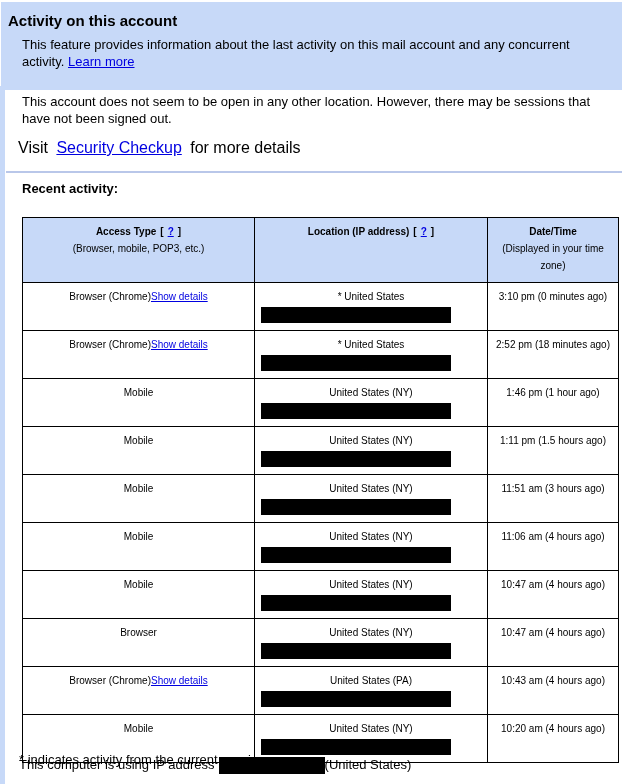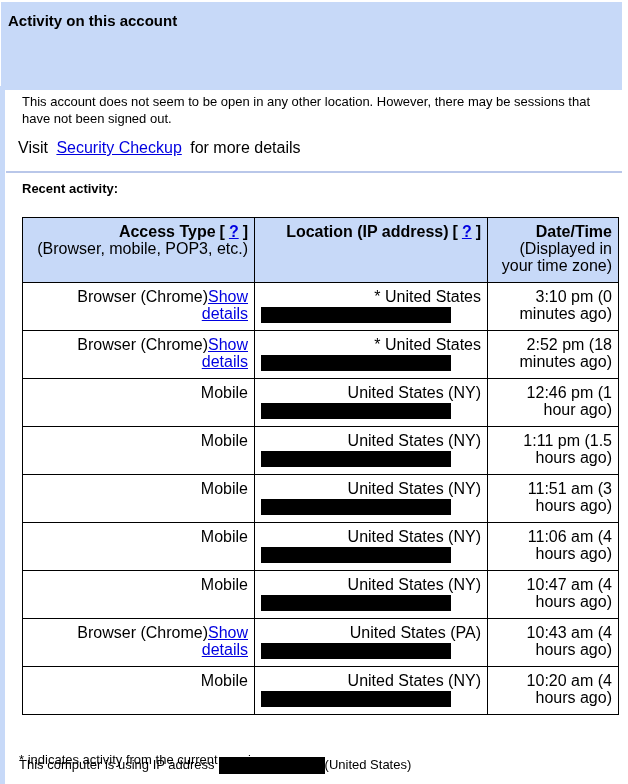--- a/index.html
+++ b/index.html
@@ -30,22 +30,22 @@
   .visit a{margin:4px 4px;}
   .divider{position:absolute;left:6px;top:171px;width:616px;height:2px;background:var(--divider);}
   .recent{position:absolute;left:22px;top:181px;font-weight:bold;}
 
   
   table.activity{
     position:absolute;left:22px;top:217px;
     border-collapse:collapse;table-layout:fixed;width:596px;
   }
   table.activity td,table.activity th{
-    border:1px solid var(--border);vertical-align:top;text-align:right;
-    font-size:16px;line-height:17px;
+    border:1px solid var(--border);vertical-align:top;text-align:center;
+    font-size:10px;line-height:17px;
   }
   table.activity th{background:var(--blue);height:59px;padding:5px 6px 0 6px;font-weight:bold;}
   table.activity th .sub{font-weight:normal;}
   table.activity td{height:42px;padding:5px 6px 0 6px;}
   td.c3{padding-right:10px;}
   .bracket{font-weight:bold;margin-left:4px;}
   .bracket.close{margin-left:0;}
   a.help{margin:0 4px;font-weight:bold;}
   a.details{}
   .redact{width:190px;height:16px;background:#000;margin-top:2px;}
@@ -53,20 +53,24 @@
   
   .footnote{position:absolute;left:19px;top:752px;}
   .ipline{position:absolute;left:19px;top:757px;}
   .ip-redact{display:inline-block;width:106px;height:17px;background:#000;vertical-align:middle;margin-left:4px;}
 </style>
 </head>
 <body>
 
 <div class="banner">
   <h1>Activity on this account</h1>
+  <div class="desc">
+    <span>This feature provides information about the last activity on this mail account and any concurrent activity.</span>
+    <a>Learn more</a>
+  </div>
 </div>
 
 <div class="left-strip"></div>
 
 <div class="status">This account does not seem to be open in any other location. However, there may be sessions that have not been signed out.</div>
 
 <div class="visit">
   <span>Visit</span>
   <a>Security Checkup</a>
   <span>for more details</span>
@@ -103,21 +107,21 @@
     <td class="c3">3:10 pm (0 minutes ago)</td>
   </tr>
   <tr>
     <td class="c1"><span>Browser (Chrome)</span><a class="details">Show details</a></td>
     <td class="c2"><span>* United States</span><div class="redact"></div></td>
     <td class="c3">2:52 pm (18 minutes ago)</td>
   </tr>
   <tr>
     <td class="c1">Mobile</td>
     <td class="c2"><span>United States (NY)</span><div class="redact"></div></td>
-    <td class="c3">12:46 pm (1 hour ago)</td>
+    <td class="c3">1:46 pm (1 hour ago)</td>
   </tr>
   <tr>
     <td class="c1">Mobile</td>
     <td class="c2"><span>United States (NY)</span><div class="redact"></div></td>
     <td class="c3">1:11 pm (1.5 hours ago)</td>
   </tr>
   <tr>
     <td class="c1">Mobile</td>
     <td class="c2"><span>United States (NY)</span><div class="redact"></div></td>
     <td class="c3">11:51 am (3 hours ago)</td>
@@ -126,20 +130,25 @@
     <td class="c1">Mobile</td>
     <td class="c2"><span>United States (NY)</span><div class="redact"></div></td>
     <td class="c3">11:06 am (4 hours ago)</td>
   </tr>
   <tr>
     <td class="c1">Mobile</td>
     <td class="c2"><span>United States (NY)</span><div class="redact"></div></td>
     <td class="c3">10:47 am (4 hours ago)</td>
   </tr>
   <tr>
+    <td class="c1">Browser</td>
+    <td class="c2"><span>United States (NY)</span><div class="redact"></div></td>
+    <td class="c3">10:47 am (4 hours ago)</td>
+  </tr>
+  <tr>
     <td class="c1"><span>Browser (Chrome)</span><a class="details">Show details</a></td>
     <td class="c2"><span>United States (PA)</span><div class="redact"></div></td>
     <td class="c3">10:43 am (4 hours ago)</td>
   </tr>
   <tr>
     <td class="c1">Mobile</td>
     <td class="c2"><span>United States (NY)</span><div class="redact"></div></td>
     <td class="c3">10:20 am (4 hours ago)</td>
   </tr>
 </tbody>

